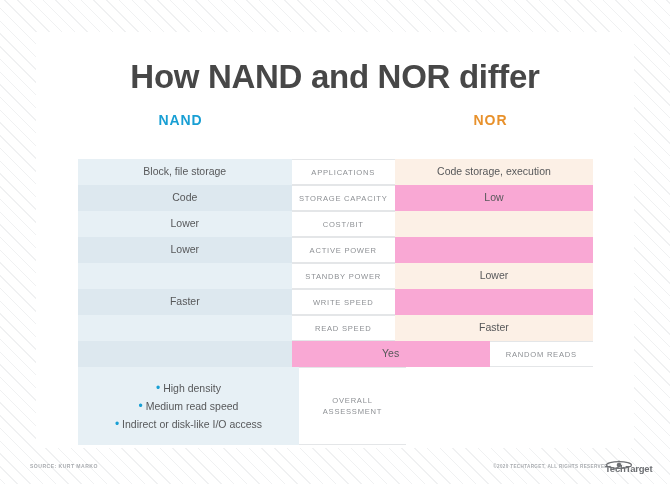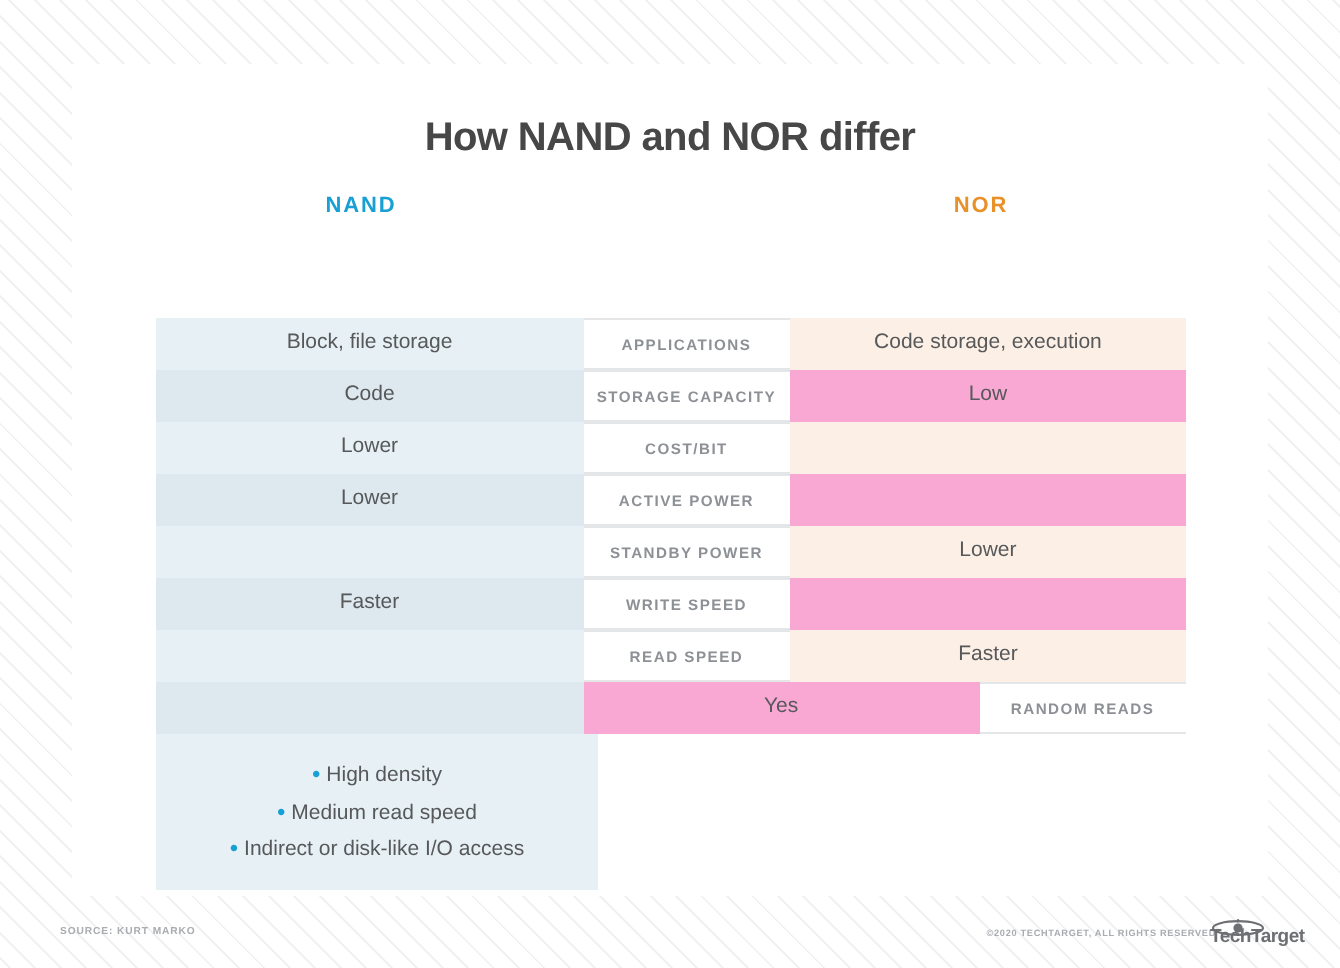--- a/index.html
+++ b/index.html
@@ -26,36 +26,36 @@
     position: absolute;
     left: 36px;
     top: 32px;
     width: 598px;
     height: 416px;
     background: #ffffff;
   }
 
   #title {
     text-align: center;
-    font-size: 20px;
+    font-size: 33px;
     font-weight: bold;
     color: #474747;
     letter-spacing: -0.3px;
     margin-top: 26px;
   }
 
   #col-heads {
     position: relative;
     height: 26px;
     margin-top: 16px;
   }
   .col-head {
     position: absolute;
     top: 0;
-    font-size: 11px;
+    font-size: 14px;
     font-weight: bold;
     letter-spacing: 0.9px;
     text-align: center;
   }
   #head-nand {
     left: 42px;
     width: 205px;
     color: #189fd4;
   }
   #head-nor {
@@ -96,21 +96,21 @@
   }
 
   .cell-mid {
     width: 107px;
     background: #ffffff;
     border-top: 1px solid #e4e6e8;
     border-bottom: 1px solid #e4e6e8;
     font-size: 7.6px;
     letter-spacing: 0.75px;
     color: #8d9094;
-    font-weight: bold;
+    font-weight: normal;
     flex-direction: column;
   }
 
   .cell-nor {
     width: 205px;
     background: #fcf0e6;
   }
   .row.alt .cell-nor {
     background: #f9a8d4;
   }
@@ -240,20 +240,24 @@
     </div>
 
     <div class="row row-final">
 
       <div class="cell cell-nand">
         <div class="bullet-line"><span class="dot nand-dot">•</span> <span>High density</span></div>
         <div class="bullet-line"><span class="dot nand-dot">•</span> <span>Medium read speed</span></div>
         <div class="bullet-line"><span class="dot nand-dot">•</span> <span>Indirect or disk-like I/O access</span></div>
       </div>
 
+      <div class="cell cell-mid">
+        <span class="mid-line">OVERALL</span>
+        <span class="mid-line">ASSESSMENT</span>
+      </div>
 
 
     </div>
 
   </div>
 </div>
 
 <div id="footer-left">SOURCE: KURT MARKO</div>
 <div id="footer-right">©2020 TECHTARGET, ALL RIGHTS RESERVED</div>
 

